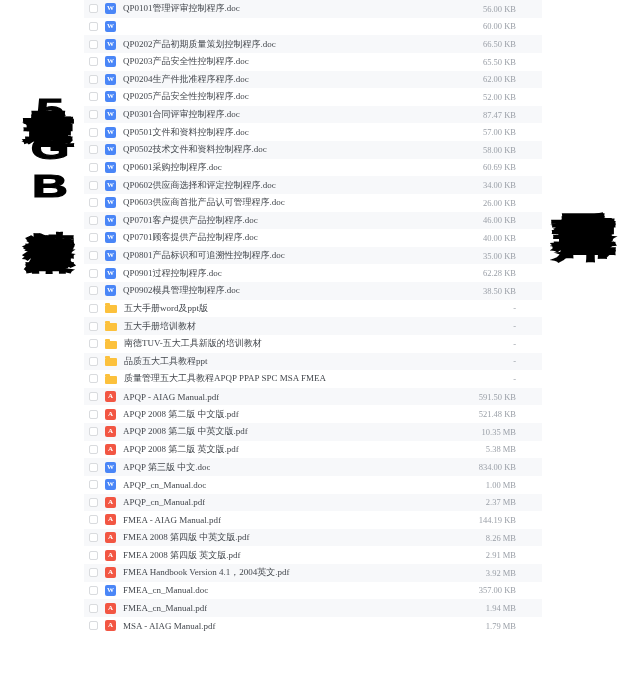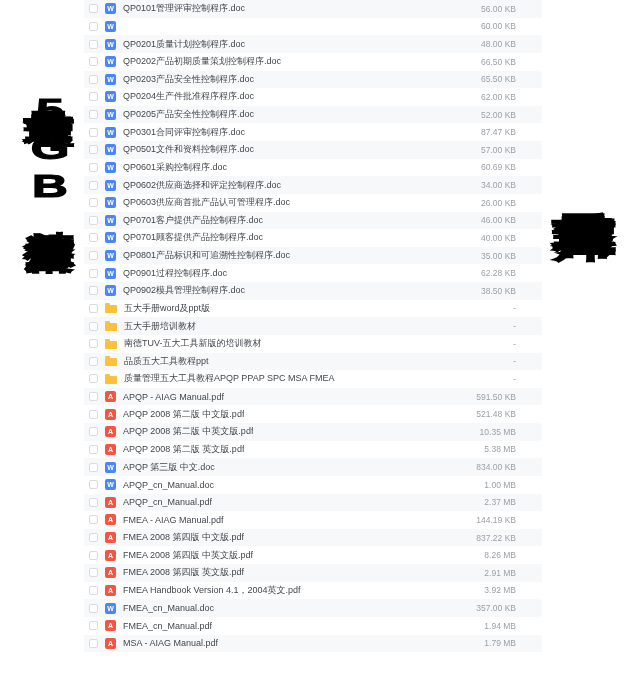--- a/index.html
+++ b/index.html
@@ -24,21 +24,21 @@
     transform:scaleX(1.55);transform-origin:center top;
   }
   .vtitle.right{
     left:568px;top:184px;
     font-size:35px;letter-spacing:2px;
     transform:scaleX(1.8);transform-origin:center top;
   }
   
   .file-list{
     position:absolute;left:84px;top:0;width:458px;height:576px;
-    display:flex;flex-direction:column;
+    display:flex;flex-direction:column;font-family:Liberation Serif, serif;
   }
   .row{
     height:17.64px;flex:0 0 17.64px;
     display:flex;align-items:center;
     box-sizing:border-box;
   }
   .row:nth-child(odd){background:#f7f8fa;}
   .checkbox{
     width:9px;height:9px;flex:0 0 9px;
     margin-left:5px;
@@ -91,26 +91,20 @@
     <span class="fname">QP0101管理评审控制程序.doc</span>
     <span class="fsize">56.00 KB</span>
   </div>
 
   <div class="row">
     <span class="checkbox"></span>
     <span class="icon doc">W</span>
     <span class="fsize">60.00 KB</span>
   </div>
 
-  <div class="row">
-    <span class="checkbox"></span>
-    <span class="icon doc">W</span>
-    <span class="fname">QP0201质量计划控制程序.doc</span>
-    <span class="fsize">48.00 KB</span>
-  </div>
 
   <div class="row">
     <span class="checkbox"></span>
     <span class="icon doc">W</span>
     <span class="fname">QP0202产品初期质量策划控制程序.doc</span>
     <span class="fsize">66.50 KB</span>
   </div>
 
   <div class="row">
     <span class="checkbox"></span>
@@ -140,20 +134,26 @@
     <span class="fsize">87.47 KB</span>
   </div>
 
   <div class="row">
     <span class="checkbox"></span>
     <span class="icon doc">W</span>
     <span class="fname">QP0501文件和资料控制程序.doc</span>
     <span class="fsize">57.00 KB</span>
   </div>
 
+  <div class="row">
+    <span class="checkbox"></span>
+    <span class="icon doc">W</span>
+    <span class="fname">QP0502技术文件和资料控制程序.doc</span>
+    <span class="fsize">58.00 KB</span>
+  </div>
 
   <div class="row">
     <span class="checkbox"></span>
     <span class="icon doc">W</span>
     <span class="fname">QP0601采购控制程序.doc</span>
     <span class="fsize">60.69 KB</span>
   </div>
 
   <div class="row">
     <span class="checkbox"></span>
@@ -289,26 +289,20 @@
     <span class="fsize">2.37 MB</span>
   </div>
 
   <div class="row">
     <span class="checkbox"></span>
     <span class="icon pdf">A</span>
     <span class="fname">FMEA - AIAG Manual.pdf</span>
     <span class="fsize">144.19 KB</span>
   </div>
 
-  <div class="row">
-    <span class="checkbox"></span>
-    <span class="icon pdf">A</span>
-    <span class="fname">FMEA 2008 第四版 中文版.pdf</span>
-    <span class="fsize">837.22 KB</span>
-  </div>
 
   <div class="row">
     <span class="checkbox"></span>
     <span class="icon pdf">A</span>
     <span class="fname">FMEA 2008 第四版 中英文版.pdf</span>
     <span class="fsize">8.26 MB</span>
   </div>
 
   <div class="row">
     <span class="checkbox"></span>

